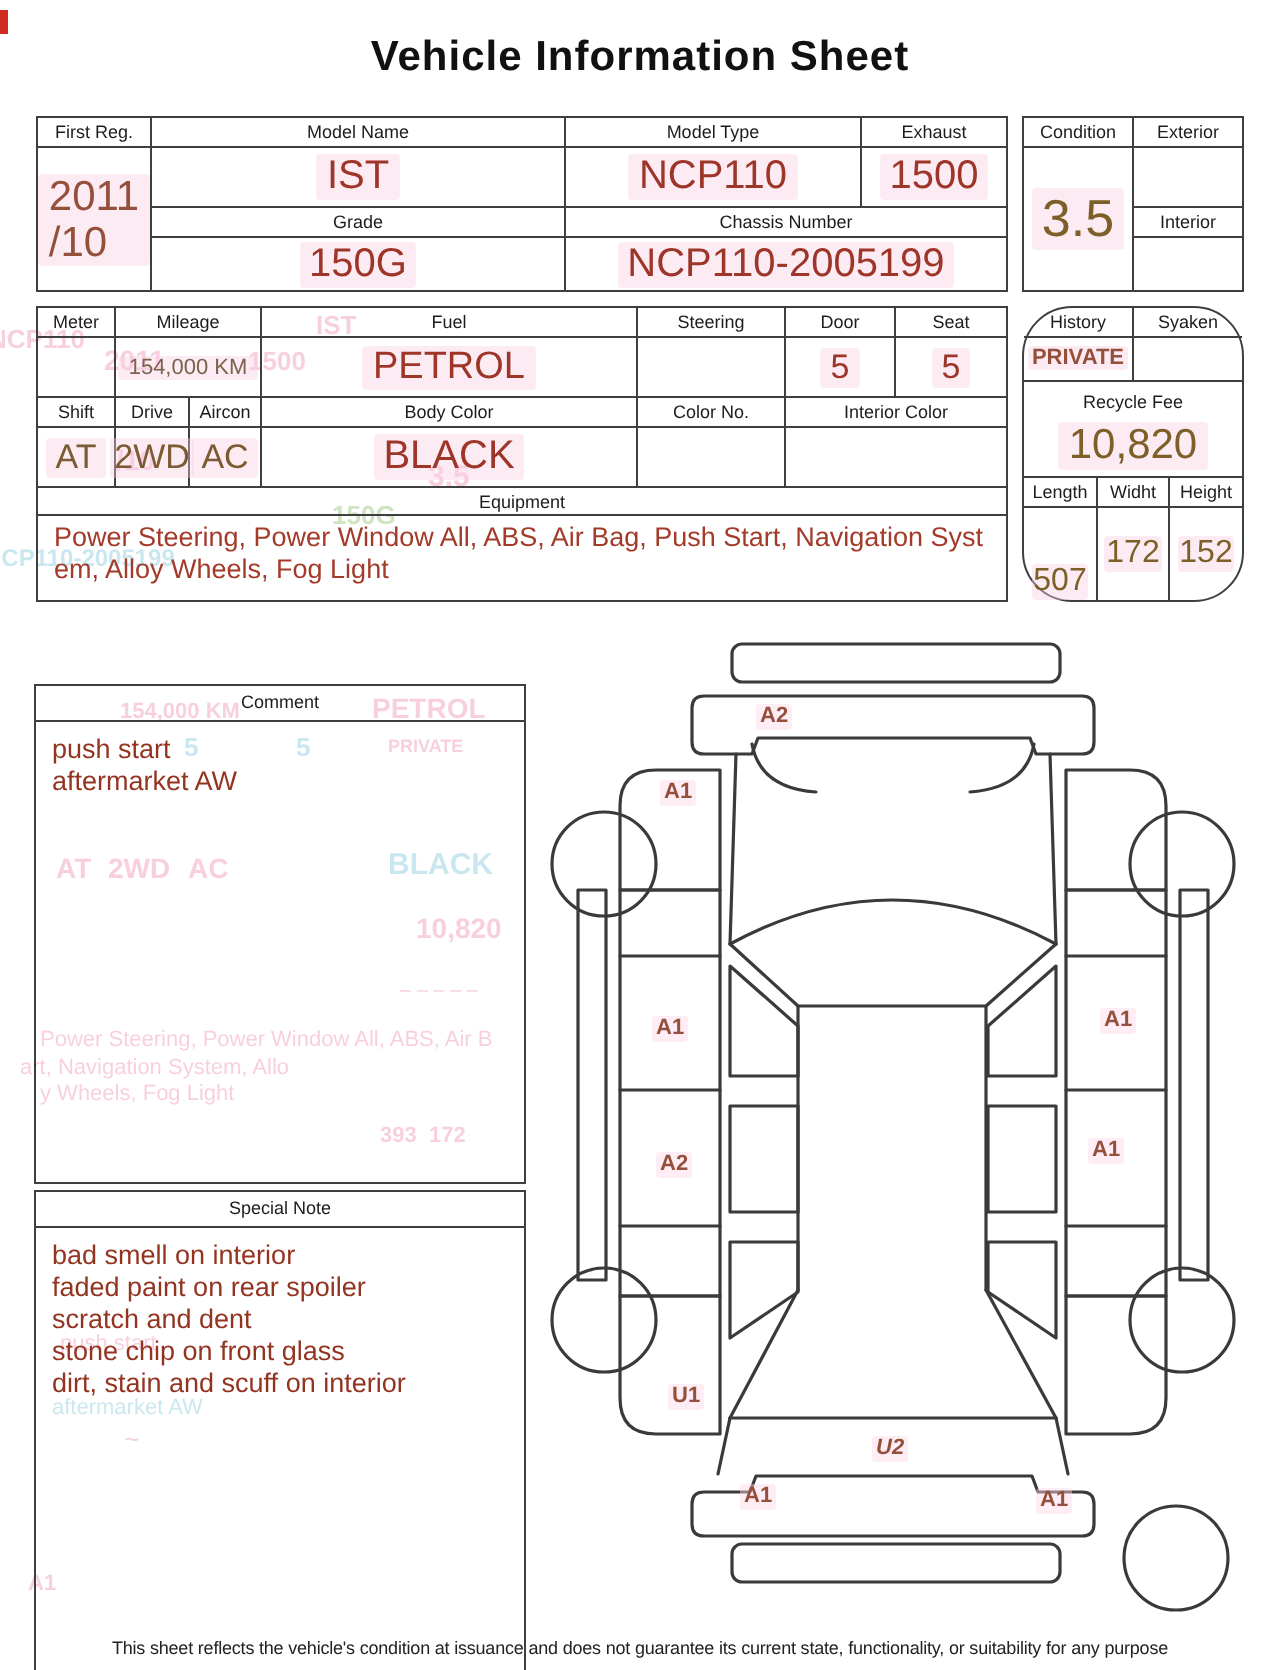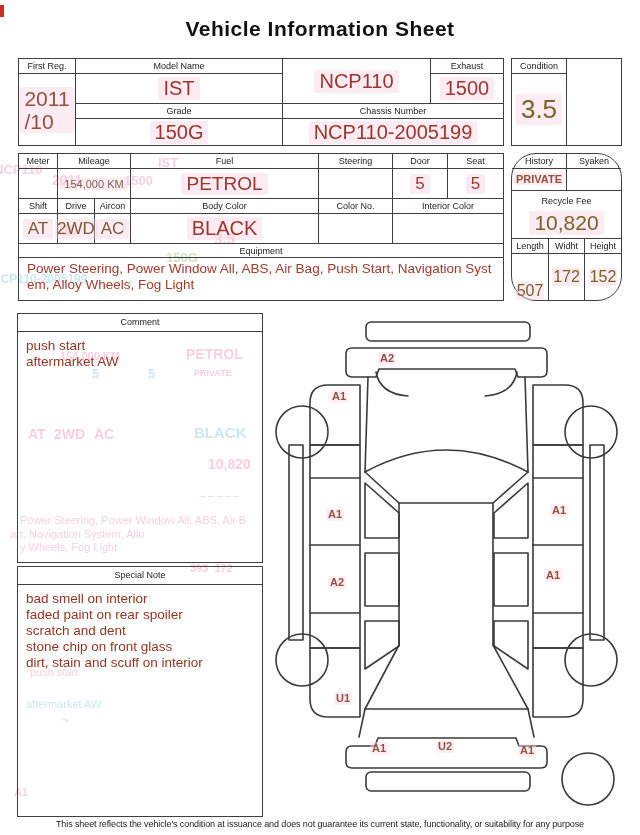--- a/index.html
+++ b/index.html
@@ -21,21 +21,21 @@
   .lbl{height:15px;border-bottom:1px solid #3f3f3f;font-size:9px;line-height:14px;
        text-align:center;color:#1c1c1c;box-sizing:border-box;overflow:hidden;}
   .val{flex:1;display:flex;align-items:center;justify-content:center;min-height:0;}
   .hl{background:rgba(250,205,224,.40);padding:0 5px;border-radius:2px;white-space:nowrap;}
   .red{color:#9e3529;}  .rust{color:#95503c;}  .brown{color:#7c6028;}  .mil{color:#7b6350;}
   .fs20{font-size:20px;} .fs19{font-size:19px;} .fs17{font-size:17px;} .fs16{font-size:16px;}
   .fs26{font-size:26px;} .fs21{font-size:21px;} .fs11{font-size:11px;} .fs12b{font-size:11px;font-weight:bold;}
   .firstreg-val{font-size:21px;line-height:23px;text-align:left;}
   .equip-text{padding:3px 8px;font-size:13.5px;line-height:16px;color:#a33b2a;
               word-break:break-all;text-align:left;width:100%;box-sizing:border-box;}
-  .notebox{position:absolute;border:1.5px solid #3f3f3f;box-sizing:border-box;background:transparent;}
+  .notebox{position:absolute;border:1.5px solid #3f3f3f;box-sizing:border-box;background:transparent;margin-top:29px;}
   .notebox .head{height:17px;border-bottom:1px solid #3f3f3f;font-size:9px;line-height:16px;text-align:center;}
   .notebox .body{padding:6px 8px;font-size:13.5px;line-height:16px;color:#933421;}
   .diagram{position:absolute;left:266px;top:310px;width:374px;height:505px;}
   .diagram svg{position:absolute;inset:0;}
   .marker{position:absolute;font-size:11px;font-weight:bold;color:#95503c;line-height:13px;
           background:rgba(252,214,230,.45);padding:0 2px;border-radius:2px;}
   .footer{position:absolute;left:0;top:819px;width:100%;text-align:center;
           font-size:9px;letter-spacing:-.1px;color:#222;}
 </style>
 </head>
@@ -89,20 +89,21 @@
       </div>
       <div class="vstack" style="flex:1;">
         <div class="hstack" style="height:44px;">
           <div class="cell br" style="width:207px;">
             <div class="lbl">Model Name</div>
             <div class="val red fs20">
                 <span class="hl">IST</span>
               </div>
           </div>
           <div class="cell br" style="width:148px;">
+            <div class="lbl">Model Type</div>
             <div class="val red fs20">
                 <span class="hl">NCP110</span>
               </div>
           </div>
           <div class="cell" style="flex:1;">
             <div class="lbl">Exhaust</div>
             <div class="val red fs20">
                 <span class="hl">1500</span>
               </div>
           </div>
@@ -123,20 +124,30 @@
         </div>
       </div>
     </div>
 
     <div class="block" style="left:511px;top:58px;width:111px;height:88px;">
       <div class="cell br" style="width:55px;">
         <div class="lbl">Condition</div>
         <div class="val brown fs26">
             <span class="hl">3.5</span>
           </div>
+      </div>
+      <div class="vstack" style="flex:1;">
+        <div class="cell" style="height:44px;">
+          <div class="lbl">Exterior</div>
+          <div class="val"></div>
+        </div>
+        <div class="cell bt" style="flex:1;">
+          <div class="lbl">Interior</div>
+          <div class="val"></div>
+        </div>
       </div>
     </div>
 
     <div class="block vstack" style="left:18px;top:153px;width:486px;height:148px;flex-direction:column;">
       <div class="hstack" style="height:44px;">
         <div class="cell br" style="width:39px;">
           <div class="lbl">Meter</div>
           <div class="val"></div>
         </div>
         <div class="cell br" style="width:73px;">
@@ -326,20 +337,20 @@
         <rect x="228" y="243" width="34" height="53"></rect>
         <path d="M262,311 H228 V336 L262,359 Z"></path>
       </svg>
     <span class="marker" style="left: 112px; top: 42px;">A2</span>
         <span class="marker" style="left: 64px; top: 80px;">A1</span>
         <span class="marker" style="left: 60px; top: 198px;">A1</span>
         <span class="marker" style="left: 62px; top: 266px;">A2</span>
         <span class="marker" style="left: 284px; top: 194px;">A1</span>
         <span class="marker" style="left: 278px; top: 259px;">A1</span>
         <span class="marker" style="left: 68px; top: 382px;">U1</span>
-        <span class="marker" style="left: 170px; top: 430px;">U2</span>
+        <span class="marker" style="left: 170px; top: 408px; font-style: italic;">U2</span>
         <span class="marker" style="left: 104px; top: 432px;">A1</span>
         <span class="marker" style="left: 252px; top: 434px;">A1</span>
       </div>
 
     <div class="footer">This sheet reflects the vehicle's condition at issuance and does not guarantee its current state, functionality, or suitability for any purpose</div>
   </div>
 </div>
 
 </body></html>

